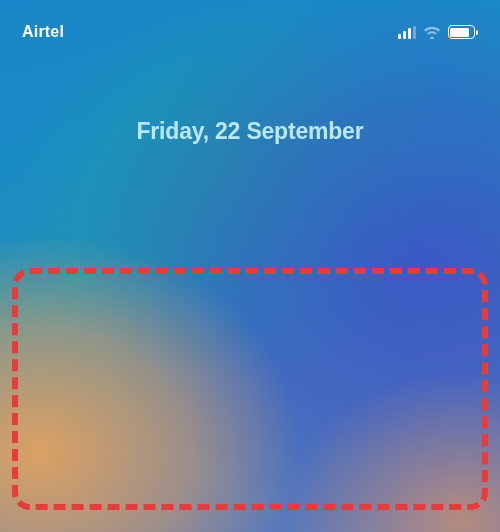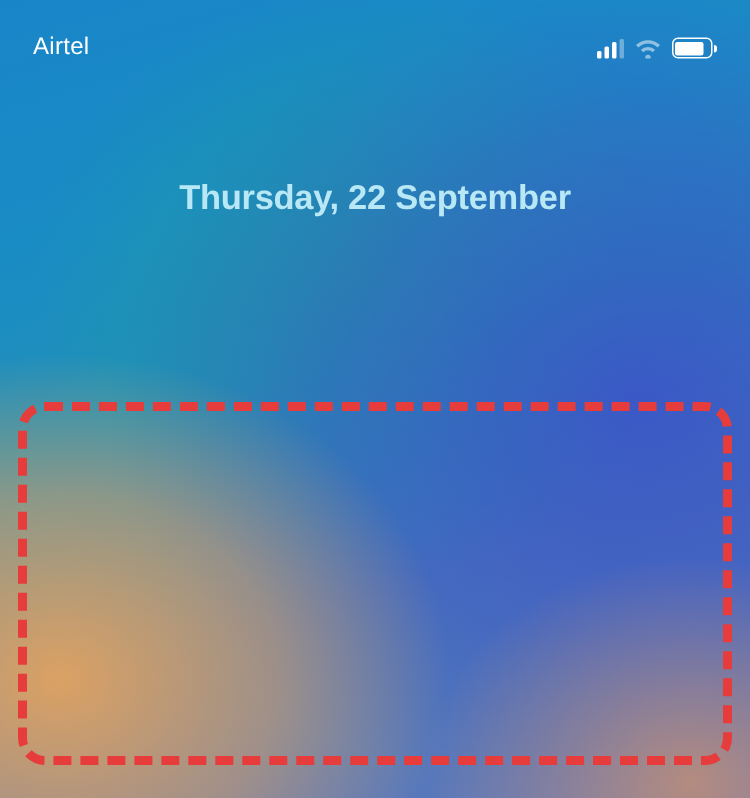--- a/index.html
+++ b/index.html
@@ -36,21 +36,21 @@
       display: flex;
       justify-content: space-between;
       align-items: center;
       padding: 14px 22px 0 22px;
       color: white;
       z-index: 10;
     }
     
     .carrier {
       font-size: 16px;
-      font-weight: 400;
+      font-weight: 700;
       letter-spacing: 0.2px;
     }
     
     .status-icons {
       display: flex;
       align-items: center;
       gap: 7px;
     }
     
     .signal-bars {
@@ -162,16 +162,16 @@
     <div class="battery">
       <div class="battery-body">
           <div class="battery-fill"></div>
         </div>
       <div class="battery-tip"></div>
     </div>
   </div>
 </div>
 
 <div class="lock-content">
-  <div class="date-text">Thursday, 22 September</div>
+  <div class="date-text">Friday, 22 September</div>
 </div>
 
 <div class="highlight-box"></div>
 
 </body></html>

